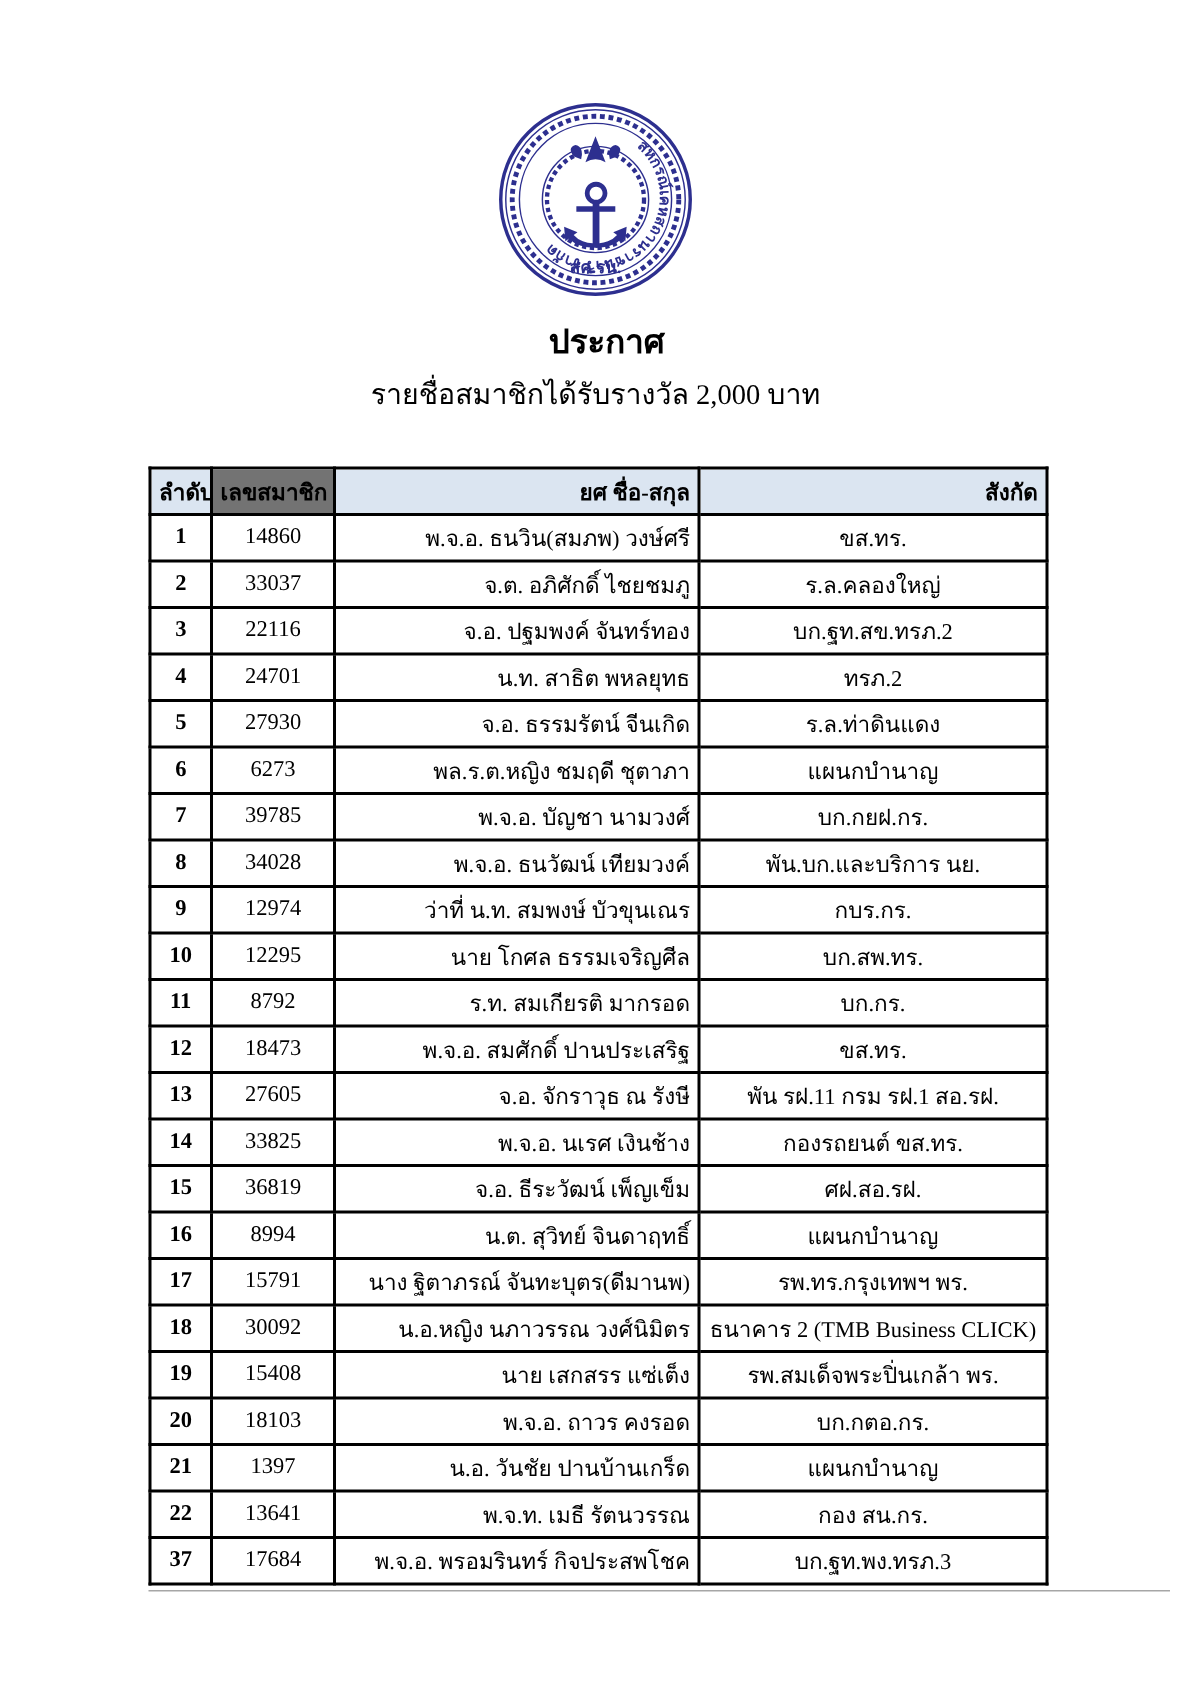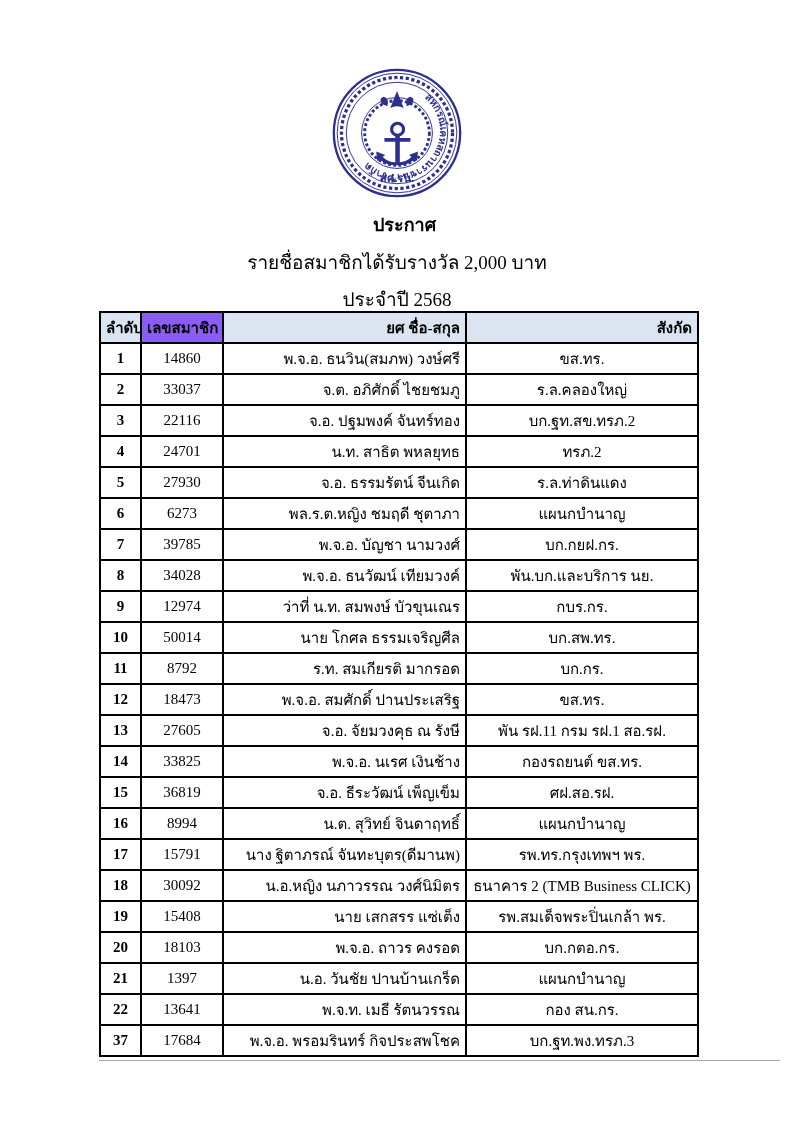--- a/index.html
+++ b/index.html
@@ -13,21 +13,21 @@
   }
   .page { position: absolute; inset: 0; background: #fff; }
 
   .seal-wrap {
     position: absolute; top: 66px; left: 50%;
     transform: translateX(-50%);
     width: 134px; height: 134px;
   }
 
   .title { position: absolute; left: 0; width: 100%; text-align: center; }
-  .title-1 { top: 210px; font-size: 18px; font-weight: bold; padding-left: 15px; }
+  .title-1 { top: 210px; font-size: 22px; font-weight: bold; padding-left: 15px; }
   .title-2 { top: 247px; font-size: 19px; }
   .title-3 { top: 284px; font-size: 19px; }
 
   table.member-table {
     position: absolute; top: 311px; left: 99px;
     width: 598px;
     border-collapse: collapse;
     table-layout: fixed;
     font-size: 15px;
   }
@@ -80,33 +80,32 @@
       <path d="M 70,26 L 63,44 Q 70,40 77,44 Z M 55,40 Q 50,34 56,32 Q 62,33 60,42 Z M 85,40 Q 90,34 84,32 Q 78,33 80,42 Z" fill="#2d2f8f"></path>
 
       <text x="70" y="103" text-anchor="middle" font-size="62" fill="#2d2f8f" font-family="DejaVu Sans, sans-serif">⚓</text>
 
       <text x="70" y="121" text-anchor="middle" font-size="12" font-weight="bold" fill="#2d2f8f" font-family="Liberation Serif, DejaVu Serif, serif">สค.รน.</text>
     </svg>
   </div>
 
   <div class="title title-1">ประกาศ</div>
   <div class="title title-2">รายชื่อสมาชิกได้รับรางวัล 2,000 บาท</div>
-  <div class="title title-3">ประจำปี 2568</div>
 
   <table class="member-table">
     <colgroup>
       <col class="w0">
         <col class="w1">
         <col class="w2">
         <col class="w3">
     </colgroup>
     <thead>
       <tr>
         <th style="background: rgb(219, 229, 241);">ลำดับ</th>
-        <th style="background: #8b5cf6;">เลขสมาชิก</th>
+        <th style="background: #737373;">เลขสมาชิก</th>
         <th style="background: rgb(219, 229, 241);">ยศ ชื่อ-สกุล</th>
         <th style="background: rgb(219, 229, 241); padding-left: 48px;">สังกัด</th>
       </tr>
     </thead>
     <tbody>
         <tr>
           <td class="c0">1</td>
           <td class="c1">14860</td>
           <td class="c2">พ.จ.อ. ธนวิน(สมภพ) วงษ์ศรี</td>
           <td class="c3">ขส.ทร.</td>
@@ -154,40 +153,40 @@
           <td class="c3">พัน.บก.และบริการ นย.</td>
         </tr>
         <tr>
           <td class="c0">9</td>
           <td class="c1">12974</td>
           <td class="c2">ว่าที่ น.ท. สมพงษ์ บัวขุนเณร</td>
           <td class="c3">กบร.กร.</td>
         </tr>
         <tr>
           <td class="c0">10</td>
-          <td class="c1">50014</td>
+          <td class="c1">12295</td>
           <td class="c2">นาย โกศล ธรรมเจริญศีล</td>
           <td class="c3">บก.สพ.ทร.</td>
         </tr>
         <tr>
           <td class="c0">11</td>
           <td class="c1">8792</td>
           <td class="c2">ร.ท. สมเกียรติ มากรอด</td>
           <td class="c3">บก.กร.</td>
         </tr>
         <tr>
           <td class="c0">12</td>
           <td class="c1">18473</td>
           <td class="c2">พ.จ.อ. สมศักดิ์ ปานประเสริฐ</td>
           <td class="c3">ขส.ทร.</td>
         </tr>
         <tr>
           <td class="c0">13</td>
           <td class="c1">27605</td>
-          <td class="c2">จ.อ. จัยมวงคุธ ณ รังษี</td>
+          <td class="c2">จ.อ. จักราวุธ ณ รังษี</td>
           <td class="c3">พัน รฝ.11 กรม รฝ.1 สอ.รฝ.</td>
         </tr>
         <tr>
           <td class="c0">14</td>
           <td class="c1">33825</td>
           <td class="c2">พ.จ.อ. นเรศ เงินช้าง</td>
           <td class="c3">กองรถยนต์ ขส.ทร.</td>
         </tr>
         <tr>
           <td class="c0">15</td>

